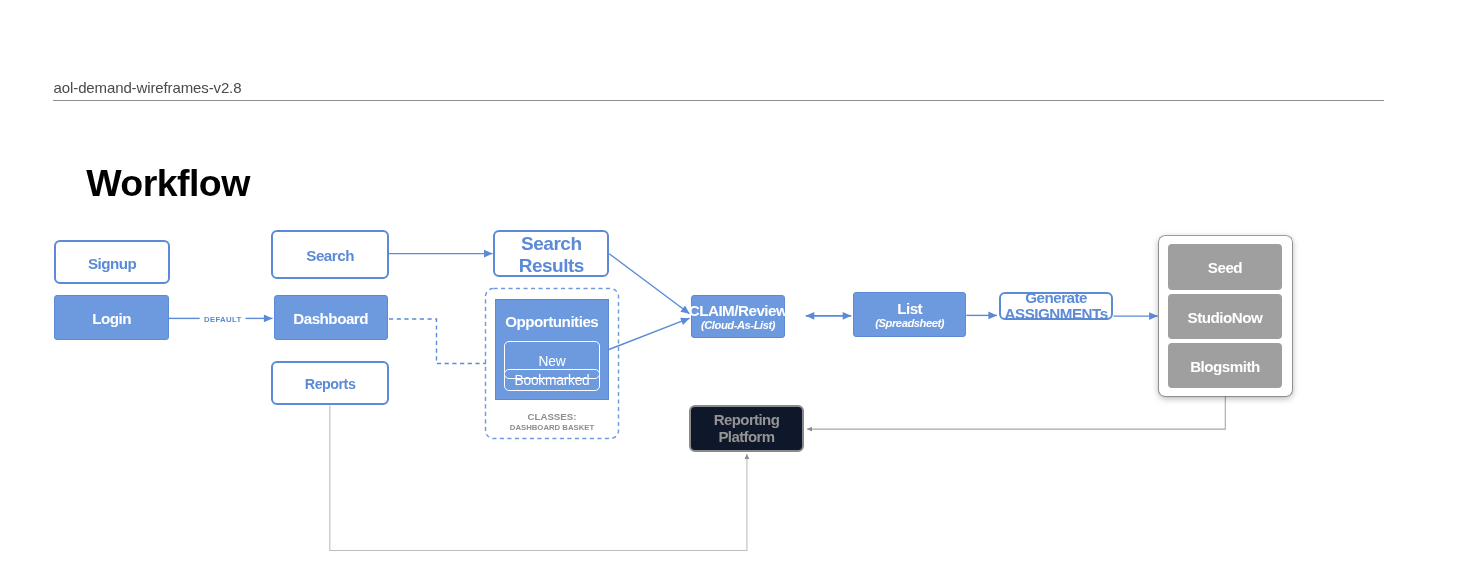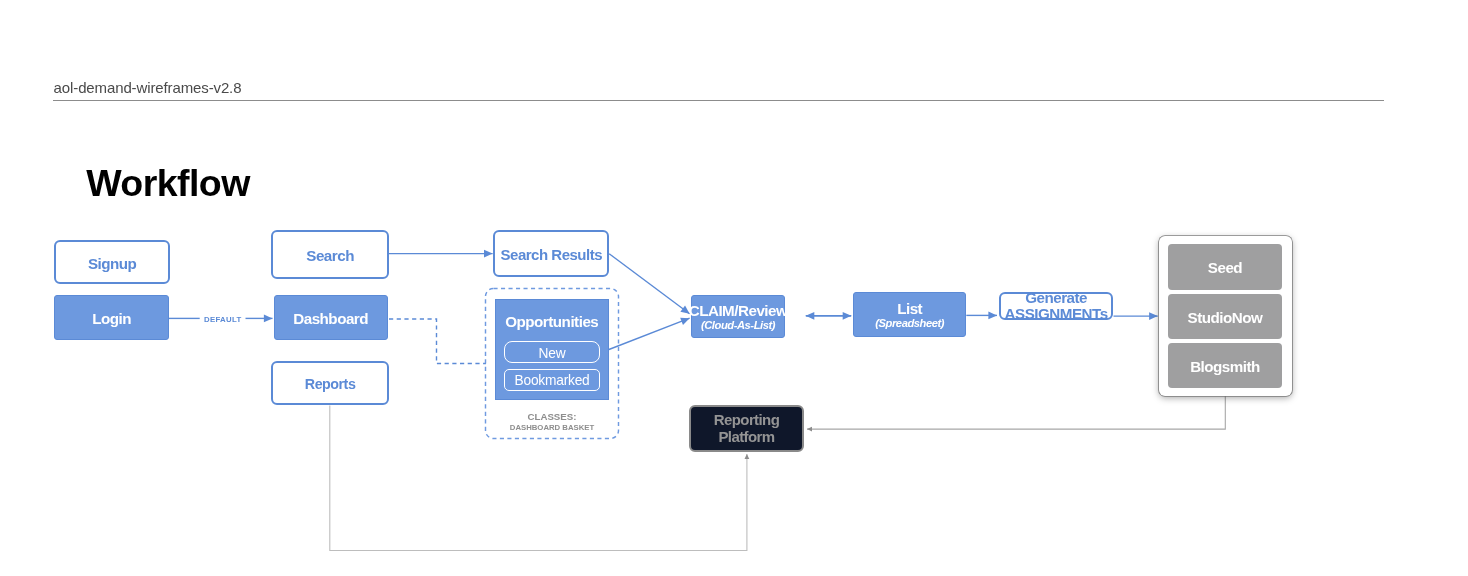--- a/index.html
+++ b/index.html
@@ -90,38 +90,38 @@
   </div>
 
   <div class="node bf" style="left:273.5px;top:295.1px;width:114.3px;height:44.7px;font-size:15.2px;">
     <span>Dashboard</span>
   </div>
 
   <div class="node bo" style="left:271.4px;top:360.6px;width:117.4px;height:44.8px;font-size:14.3px;">
     <span>Reports</span>
   </div>
 
-  <div class="node bo" style="left:493.3px;top:229.7px;width:116px;height:47.4px;font-size:15px;">
+  <div class="node bo" style="left:493.3px;top:229.7px;width:116px;height:47.4px;font-size:19px;">
     <span>Search Results</span>
   </div>
 
   <div class="edge-label" style="left:204px;top:315px;width:37px;font-size:7.8px;">
     <span>DEFAULT</span>
   </div>
 
   <svg class="dashgroup" style="left:483px;top:286px;width:138px;height:155px;" viewBox="0 0 138 155">
     <rect x="2.5" y="2.5" width="133" height="150" rx="8" ry="8" fill="none" stroke="#6f9ae0" stroke-width="1.45" stroke-dasharray="4.1 3.4"></rect>
   </svg>
 
   <div class="node bf" style="left:495px;top:298.9px;width:113.5px;height:101px;border-radius:0;
               justify-content:flex-start;padding-top:13px;font-size:15.2px;">
     <span>Opportunities</span>
   </div>
 
-  <div class="chip" style="left:503.8px;top:341.3px;width:96.5px;height:22px;border-radius:8px;">
+  <div class="chip" style="left:503.8px;top:341.3px;width:96.5px;height:38px;">
     <span>New</span>
   </div>
 
   <div class="chip" style="left:503.8px;top:368.8px;width:96.5px;height:22.3px;">
     <span>Bookmarked</span>
   </div>
 
   <div class="clabel" style="top:410.5px;font-size:9.7px;">
     <span>CLASSES:</span>
   </div>

